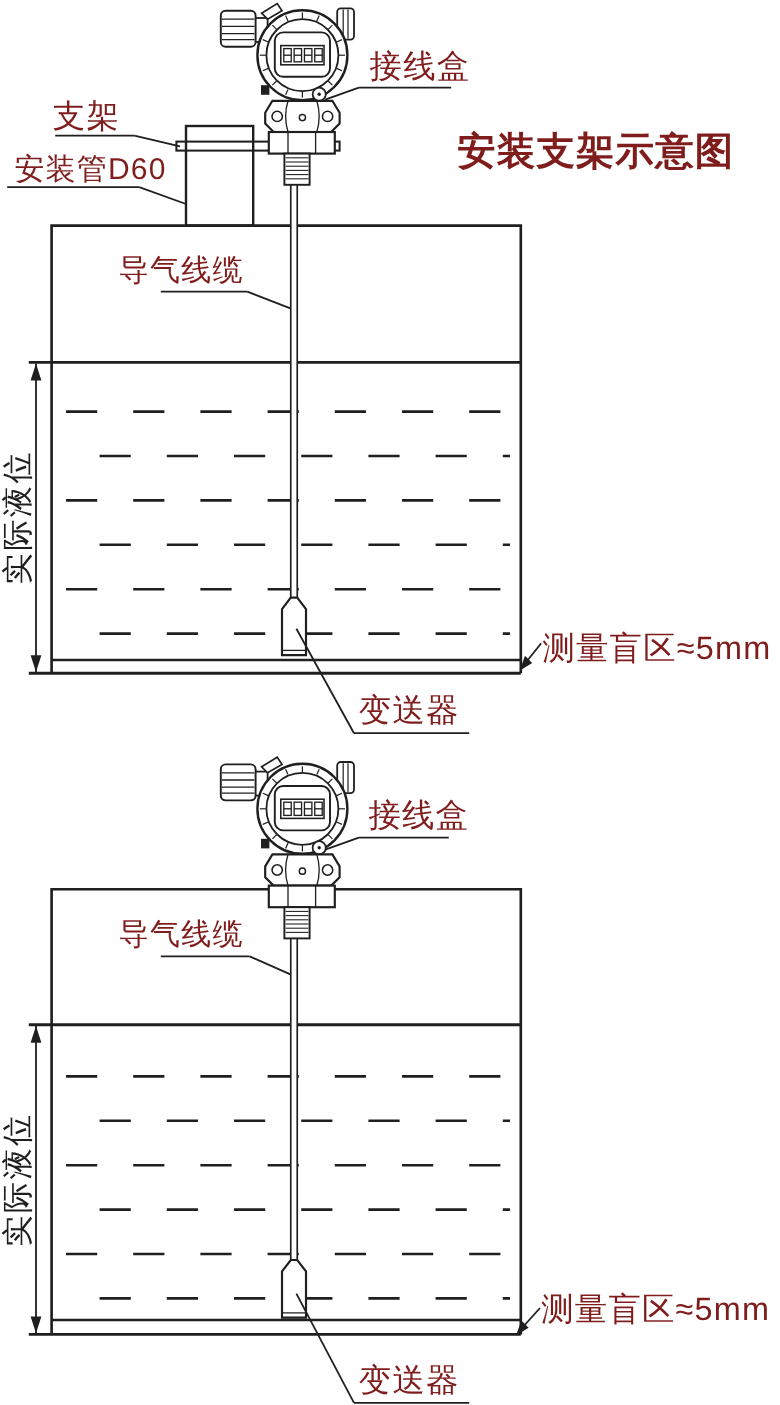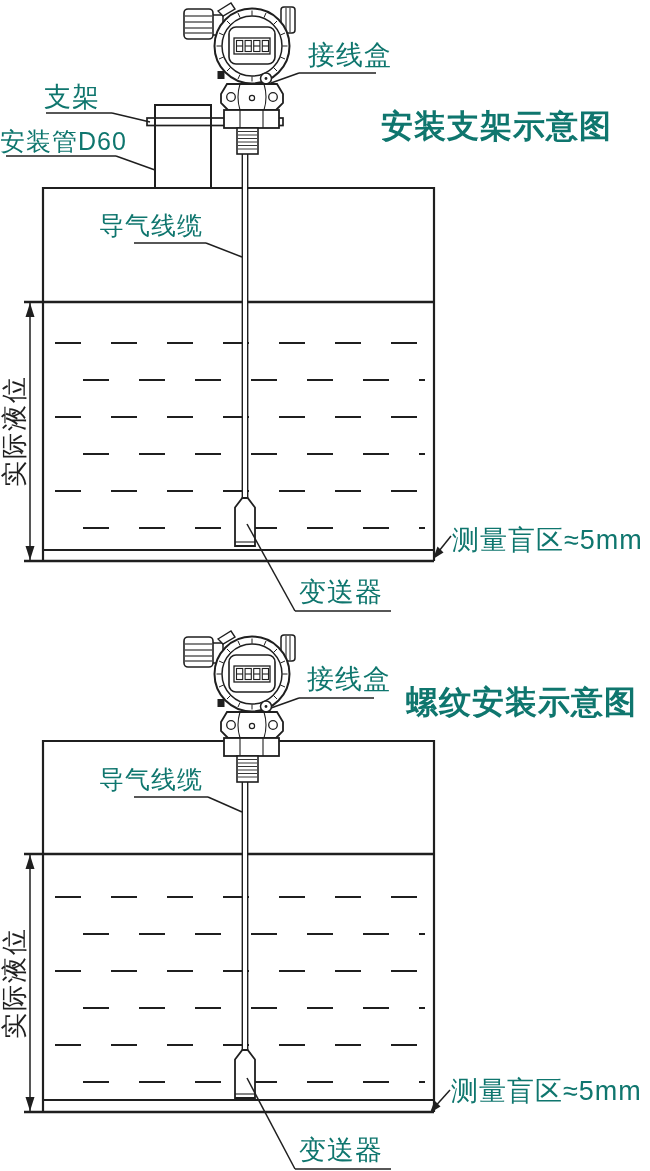--- a/index.html
+++ b/index.html
@@ -3,21 +3,21 @@
 <meta charset="utf-8">
 <style>
   html,body{margin:0;padding:0;background:#fff;}
   .stage{
     position:relative;width:650px;height:1171px;background:#fff;overflow:hidden;
     font-family:"Liberation Sans",sans-serif;color:#1f1f1f;
   }
   .stage svg{position:absolute;left:0;top:0;}
   .lbl{
     position:absolute;white-space:nowrap;line-height:1;
-    font-size:27px;font-weight:500;color:#0f766e;letter-spacing:1px;
+    font-size:27px;font-weight:500;color:#7f1d1d;letter-spacing:1px;
   }
   .title{font-size:32px;font-weight:600;letter-spacing:1px;}
   .small{font-size:25px;}
   .vlbl{
     position:absolute;white-space:nowrap;line-height:1;font-size:26px;font-weight:500;
     letter-spacing:2px;transform:translate(-50%,-50%) rotate(-90deg);color:#1f1f1f;
   }
 </style>
 </head>
 <body>
@@ -201,25 +201,24 @@
           <line x1="295" y1="1169" x2="247" y2="1078"></line>
         <line x1="450" y1="1090" x2="432" y2="1110"></line>
       </g>
       <polygon points="430,1113 440.5,1106.5 434.5,1100.5" fill="#1f1f1f"></polygon>
     </g>
   </svg>
 
   <div class="lbl title" style="left:381px;top:110px;">安装支架示意图</div>
   <div class="lbl" style="left:308px;top:42px;">接线盒</div>
   <div class="lbl" style="left:44px;top:84px;">支架</div>
-  <div class="lbl small" style="left:0;top:129px;text-align:right;">安装管D60</div>
+  <div class="lbl small" style="left:12px;top:129px;text-align:right;">安装管D60</div>
   <div class="lbl small" style="left:99px;top:213px;">导气线缆</div>
   <div class="vlbl" style="left:14px;top:431px;">实际液位</div>
   <div class="lbl" style="left:299px;top:579px;">变送器</div>
   <div class="lbl" style="left:452px;top:527px;">测量盲区≈5mm</div>
 
-  <div class="lbl title" style="left:406px;top:686px;">螺纹安装示意图</div>
   <div class="lbl" style="left:307px;top:666px;">接线盒</div>
   <div class="lbl small" style="left:99px;top:767px;">导气线缆</div>
   <div class="vlbl" style="left:14px;top:983px;">实际液位</div>
   <div class="lbl" style="left:299px;top:1137px;">变送器</div>
   <div class="lbl" style="left:451px;top:1078px;">测量盲区≈5mm</div>
 </div>
 
 </body></html>

